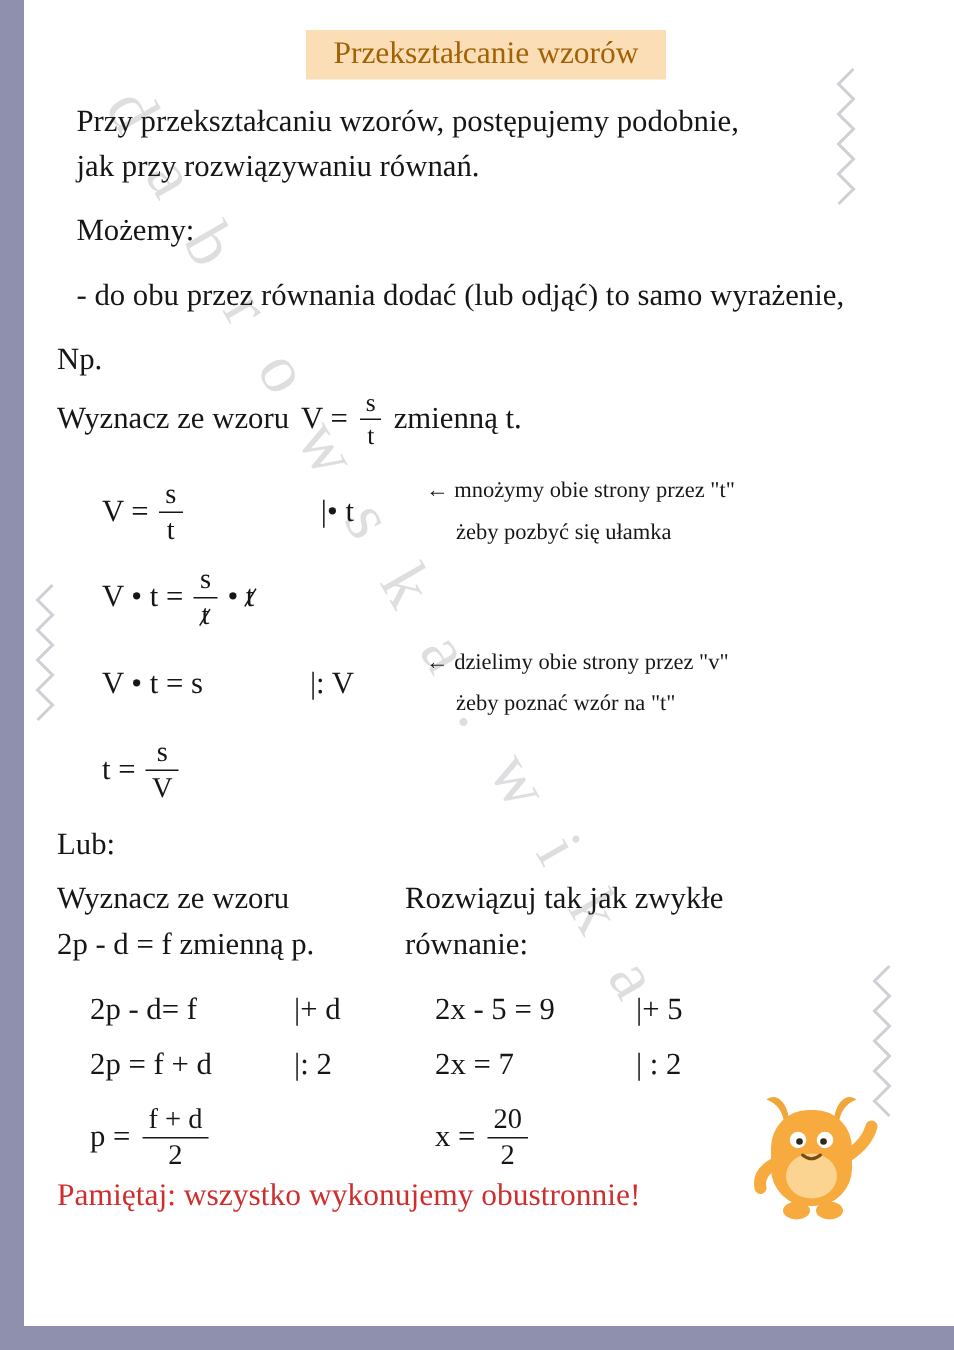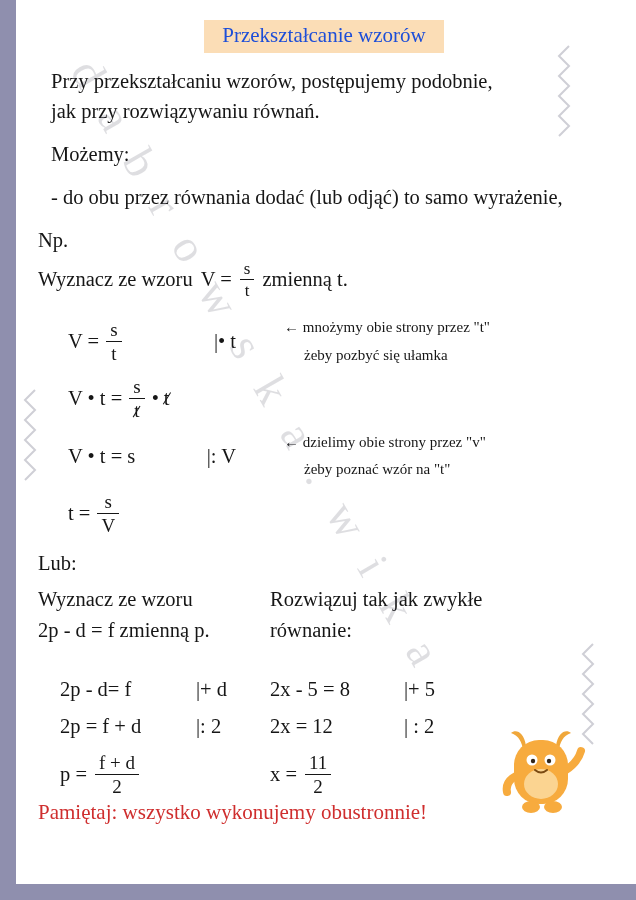--- a/index.html
+++ b/index.html
@@ -21,21 +21,21 @@
     background: var(--border, #8f8fae); z-index: 4;
   }
   .content {
     position: absolute; left: 16px; top: 0; right: 0; bottom: 16px;
     padding: 16px 26px 0 22px; z-index: 2;
   }
   .title-wrap { text-align: center; margin: 4px 0 12px 0; }
   .title {
     display: inline-block;
     background: var(--highlight, #fbddb6);
-    color: #1d4ed8;
+    color: #a16207;
     font-size: 21px;
     padding: 3px 18px 5px 18px;
   }
   .intro { font-size: 20.5px; line-height: 30px; }
   .intro p { margin: 13px; }
   .intro .p1 { max-width: 470px; }
   .intro .b1 { max-width: 515px; }
   .intro .b2 { max-width: 528px; }
   .np { margin-top: 12px; font-size: 20.5px; line-height: 30px; }
   .task {
@@ -62,21 +62,21 @@
     content: ""; position: absolute; left: -4px; right: -4px; top: 48%;
     border-top: 1.7px solid #161616; transform: rotate(-58deg);
   }
   .lub { margin-top: 12px; font-size: 20.5px; line-height: 30px; }
   .ex2-head {
     display: grid; grid-template-columns: 232px 1fr;
     margin-top: 6px; font-size: 20.5px; line-height: 31px;
   }
   .ex2-body {
     display: grid; grid-template-columns: 232px 1fr;
-    margin-top: 32px; font-size: 20.5px;
+    margin-top: 16px; font-size: 20.5px; gap: 20px;
   }
   .col.left { padding-left: 22px; }
   .step { display: flex; align-items: center; margin-bottom: 14px; }
   .step .eq { display: inline-block; min-width: 112px; white-space: nowrap; }
   .col.right .eq { min-width: 100px; }
   .step .op2 { margin-left: 24px; white-space: nowrap; }
   .col.right .op2 { margin-left: 34px; }
   .step.result { gap: 8px; margin-bottom: 0; }
   .reminder {
     margin-top: 2px; font-size: 21px;
@@ -234,31 +234,31 @@
         <div class="step result">
           <span>p =</span>
           <span class="frac">
               <span class="num">f + d</span>
               <span class="den">2</span>
             </span>
         </div>
       </div>
       <div class="col right">
         <div class="step">
-          <span class="eq">2x - 5 = 8</span>
+          <span class="eq">2x - 5 = 9</span>
           <span class="op2">|+ 5</span>
         </div>
         <div class="step">
-          <span class="eq">2x = 12</span>
+          <span class="eq">2x = 7</span>
           <span class="op2">| : 2</span>
         </div>
         <div class="step result">
           <span>x =</span>
           <span class="frac">
-              <span class="num">11</span>
+              <span class="num">20</span>
               <span class="den">2</span>
             </span>
         </div>
       </div>
     </div>
 
     <p class="reminder">Pamiętaj: wszystko wykonujemy obustronnie!</p>
 
   </div>
 </div>

